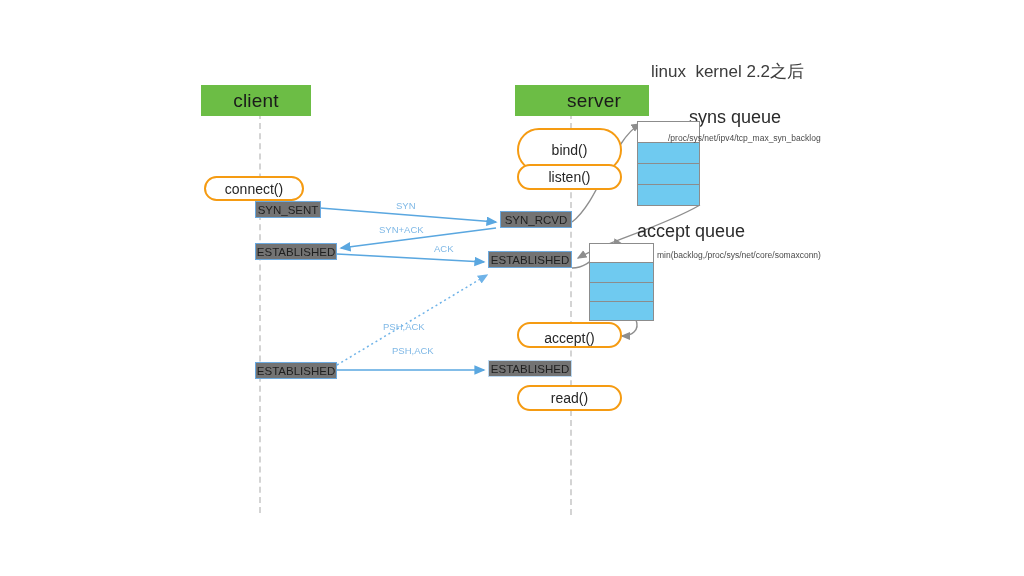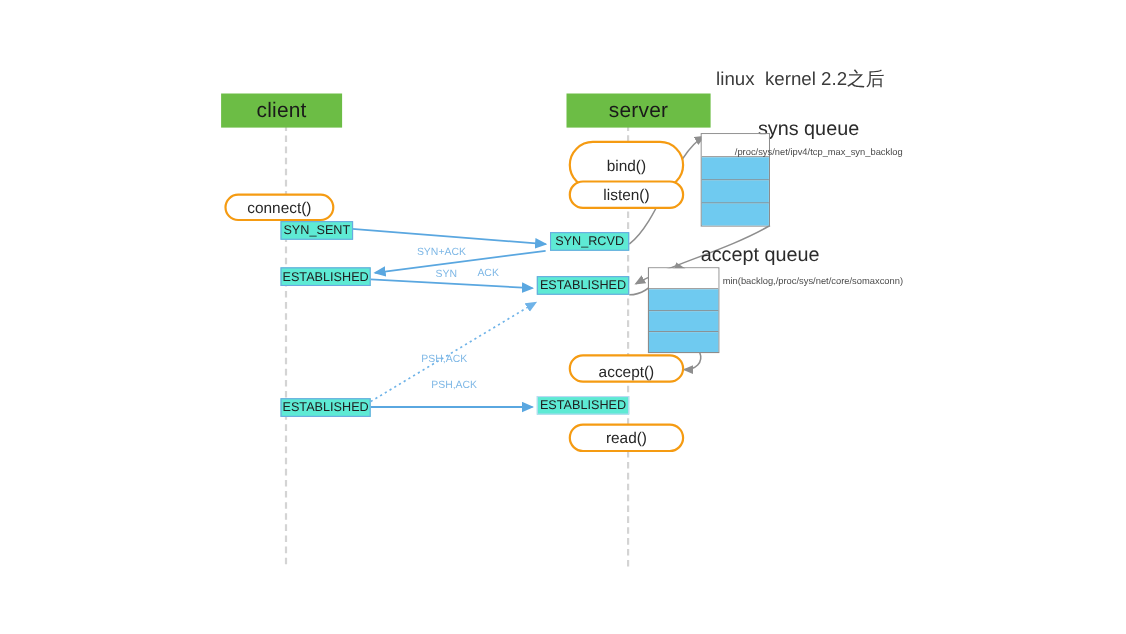--- a/index.html
+++ b/index.html
@@ -53,21 +53,21 @@
     font-size: 14px;
     display: flex;
     align-items: center;
     justify-content: center;
     box-sizing: border-box;
   }
 
   
   .state-box {
     border: 1px solid #6aa9e0;
-    background: #5eead4;
+    background: #737373;
     color: #1f1f1f;
     font-size: 11.5px;
     display: flex;
     align-items: center;
     justify-content: center;
     box-sizing: border-box;
     white-space: nowrap;
   }
   .state-box.pale { border-color: #bcd9f2; }
 
@@ -150,21 +150,21 @@
   </svg>
 
   <div class="abs lifeline" style="left:259px; top:113px; height:400px;"></div>
   <div class="abs lifeline" style="left:570px; top:113px; height:402px;"></div>
 
   <div class="abs diagram-title" style="left:651px; top:60px;">linux  kernel 2.2之后</div>
 
   <div class="abs lane-header" style="left:201px; top:85px; width:110px; height:31px;">
     <span>client</span>
   </div>
-  <div class="abs lane-header" style="left:515px; top:85px; width:131px; height:31px;">
+  <div class="abs lane-header" style="left:515px; top:85px; width:110px; height:31px;padding-left:24px;">
     <span>server</span>
   </div>
 
   <div class="abs call-box" style="left:517px; top:128px; width:105px; height:44px;">
     <span>bind()</span>
   </div>
   <div class="abs call-box" style="left:517px; top:164px; width:105px; height:26px;">
     <span>listen()</span>
   </div>
   <div class="abs call-box" style="left:517px; top:322px; width:105px; height:26px;align-items:flex-end;">
@@ -191,21 +191,21 @@
   <div class="abs state-box" style="left:500px; top:211px; width:72px; height:17px;">
     <span>SYN_RCVD</span>
   </div>
   <div class="abs state-box" style="left:488px; top:251px; width:84px; height:17px;">
     <span>ESTABLISHED</span>
   </div>
   <div class="abs state-box pale" style="left:488px; top:360px; width:84px; height:17px;">
     <span>ESTABLISHED</span>
   </div>
 
-  <div class="abs msg-label" style="left:396px; top:200px;margin-top:44px;">
+  <div class="abs msg-label" style="left:396px; top:200px;">
     <span>SYN</span>
   </div>
   <div class="abs msg-label" style="left:379px; top:224px;">
     <span>SYN+ACK</span>
   </div>
   <div class="abs msg-label" style="left:434px; top:243px;">
     <span>ACK</span>
   </div>
   <div class="abs msg-label" style="left:383px; top:321px;">
     <span>PSH,ACK</span>

